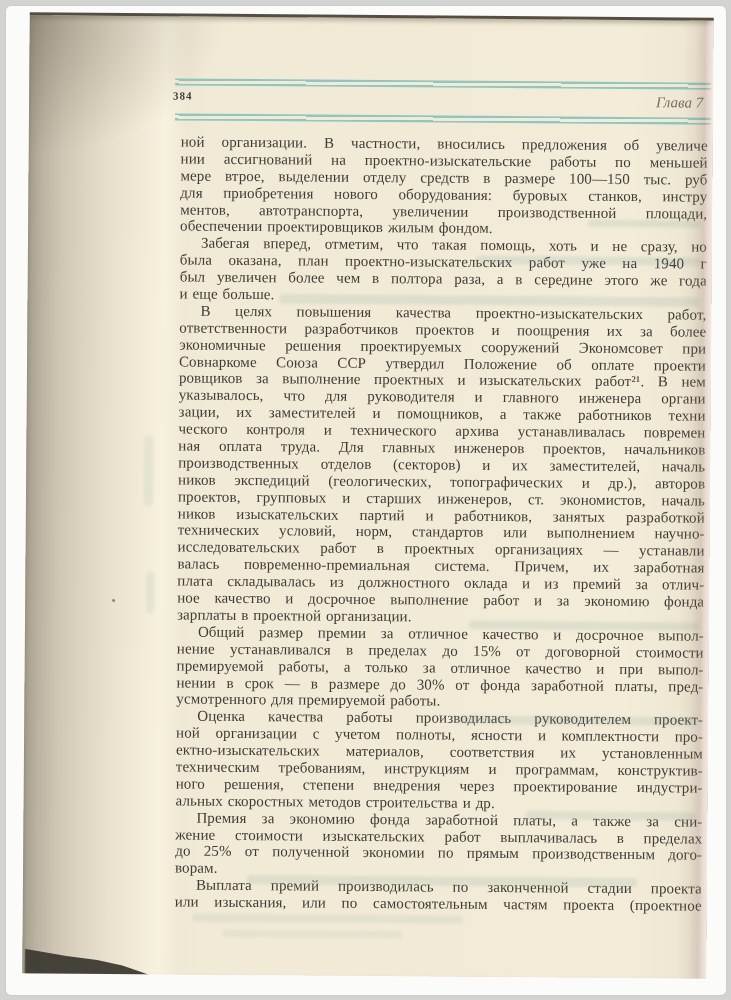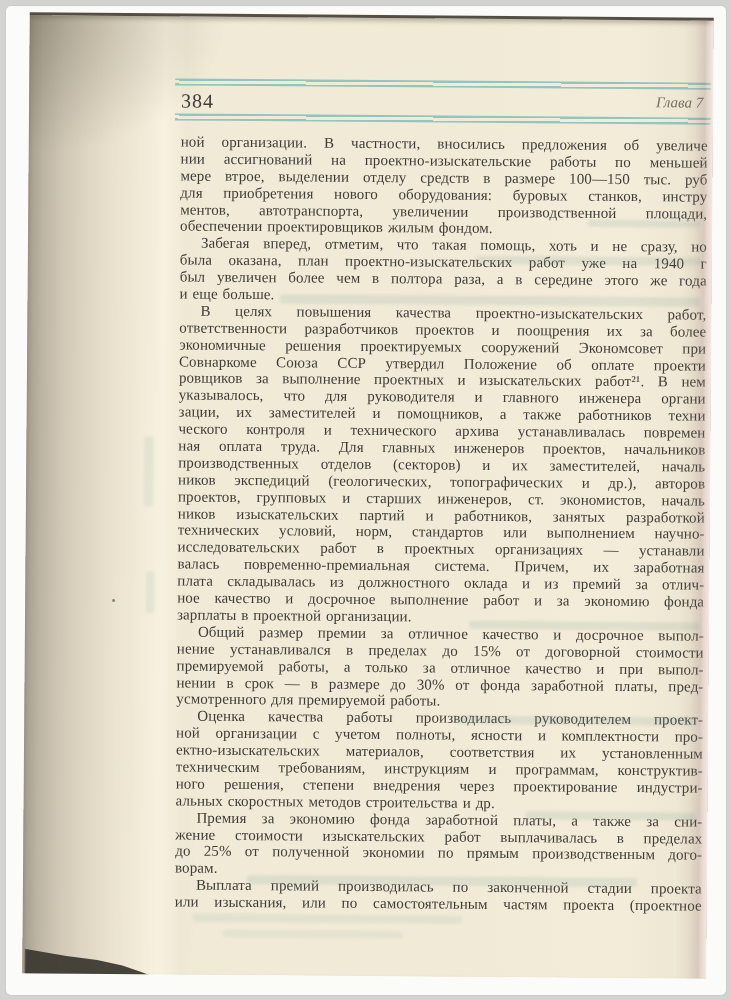--- a/index.html
+++ b/index.html
@@ -71,22 +71,22 @@
     background: linear-gradient(to bottom,
       var(--rule, #7fbfbc) 0px, var(--rule, #7fbfbc) 2px,
       rgba(0,0,0,0) 2px, rgba(0,0,0,0) 5px,
       var(--rule, #7fbfbc) 5px, var(--rule, #7fbfbc) 7px);
     opacity: 0.85;
   }
   .rule-top { top: 62px; }
   .rule-bottom { top: 97px; }
 
   .page-number {
-    position: absolute; left: 152px; top: 73px;
-    font-size: 20px; font-weight: normal; letter-spacing: 1px;
+    position: absolute; left: 144px; top: 73px;
+    font-size: 11px; font-weight: bold; letter-spacing: 1px;
     color: var(--text, #45413b);
   }
   .chapter-label {
     position: absolute; left: 627px; top: 74px;
     font-size: 15px; font-style: italic;
     color: #5d5850;
     white-space: nowrap;
     opacity: 0.85;
   }
 

